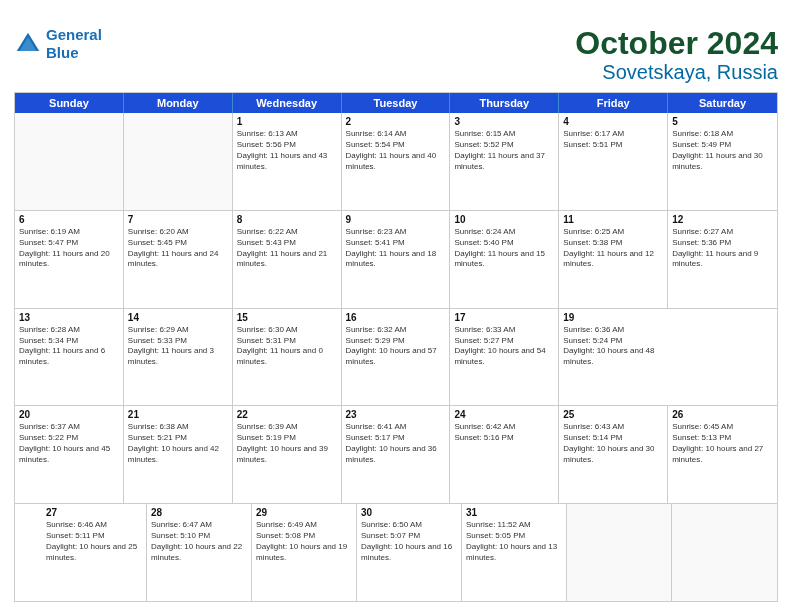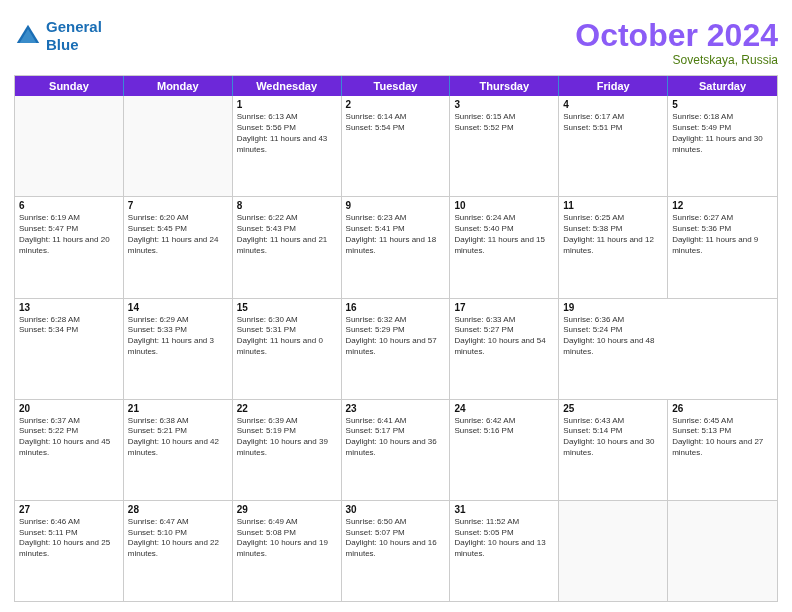--- a/index.html
+++ b/index.html
@@ -6,21 +6,21 @@
     body {
       width: 792px;
       height: 612px;
       font-family: Arial, sans-serif;
       background: #fff;
       overflow: hidden;
     }
     .page {
       width: 792px;
       height: 612px;
-      padding: 18px 14px 10px 14px;
+      padding: 26px 14px 10px 14px;
       display: flex;
       flex-direction: column;
     }
     .header {
       display: flex;
       justify-content: space-between;
       align-items: flex-start;
       margin-bottom: 8px;
     }
     .logo {
@@ -40,37 +40,37 @@
     .logo-icon {
       width: 28px;
       height: 28px;
     }
     .title-block {
       text-align: right;
     }
     .month-title {
       font-size: 32px;
       font-weight: bold;
-      color: #8b5cf6;
+      color: #14532d;
       line-height: 1.1;
     }
     .location {
-      font-size: 12px;
-      color: #4d7c0f;
+      font-size: 20px;
+      color: #0369a1;
     }
     .calendar {
       flex: 1;
       display: flex;
       flex-direction: column;
       border: 1px solid #ccc;
     }
     .cal-header {
       display: grid;
       grid-template-columns: repeat(7, 1fr);
-      background: #6d28d9;
+      background: #1d4ed8;
     }
     .cal-header-cell {
       color: #fff;
       font-size: 11px;
       font-weight: bold;
       text-align: center;
       padding: 4px 2px;
       border-right: 1px solid #3a8ad4;
     }
     .cal-header-cell:last-child { border-right: none; }
@@ -78,21 +78,21 @@
       flex: 1;
       display: flex;
       flex-direction: column;
     }
     .cal-row {
       display: grid;
       grid-template-columns: repeat(7, 1fr);
       flex: 1;
       border-bottom: 1px solid #ccc;
     }
-    .cal-row:last-child { border-bottom: none; }
+    .cal-row:last-child { border-bottom: none; margin-left: 27px; }
     .cal-cell {
       border-right: 1px solid #ccc;
       padding: 3px 4px;
       font-size: 8.5px;
       color: #222;
       vertical-align: top;
       min-height: 0;
       display: flex;
       flex-direction: column;
     }
@@ -148,25 +148,27 @@
           <div class="cal-cell">
             <div class="day-num">1</div>
             <div class="cell-line">Sunrise: 6:13 AM</div>
             <div class="cell-line">Sunset: 5:56 PM</div>
             <div class="cell-line">Daylight: 11 hours and 43 minutes.</div>
           </div>
           <div class="cal-cell">
             <div class="day-num">2</div>
             <div class="cell-line">Sunrise: 6:14 AM</div>
             <div class="cell-line">Sunset: 5:54 PM</div>
+            <div class="cell-line">Daylight: 11 hours and 40 minutes.</div>
           </div>
           <div class="cal-cell">
             <div class="day-num">3</div>
             <div class="cell-line">Sunrise: 6:15 AM</div>
             <div class="cell-line">Sunset: 5:52 PM</div>
+            <div class="cell-line">Daylight: 11 hours and 37 minutes.</div>
           </div>
           <div class="cal-cell">
             <div class="day-num">4</div>
             <div class="cell-line">Sunrise: 6:17 AM</div>
             <div class="cell-line">Sunset: 5:51 PM</div>
           </div>
           <div class="cal-cell">
             <div class="day-num">5</div>
             <div class="cell-line">Sunrise: 6:18 AM</div>
             <div class="cell-line">Sunset: 5:49 PM</div>
@@ -215,20 +217,21 @@
             <div class="cell-line">Sunrise: 6:27 AM</div>
             <div class="cell-line">Sunset: 5:36 PM</div>
             <div class="cell-line">Daylight: 11 hours and 9 minutes.</div>
           </div>
         </div>
         <div class="cal-row">
           <div class="cal-cell">
             <div class="day-num">13</div>
             <div class="cell-line">Sunrise: 6:28 AM</div>
             <div class="cell-line">Sunset: 5:34 PM</div>
+            <div class="cell-line">Daylight: 11 hours and 6 minutes.</div>
           </div>
           <div class="cal-cell">
             <div class="day-num">14</div>
             <div class="cell-line">Sunrise: 6:29 AM</div>
             <div class="cell-line">Sunset: 5:33 PM</div>
             <div class="cell-line">Daylight: 11 hours and 3 minutes.</div>
           </div>
           <div class="cal-cell">
             <div class="day-num">15</div>
             <div class="cell-line">Sunrise: 6:30 AM</div>

